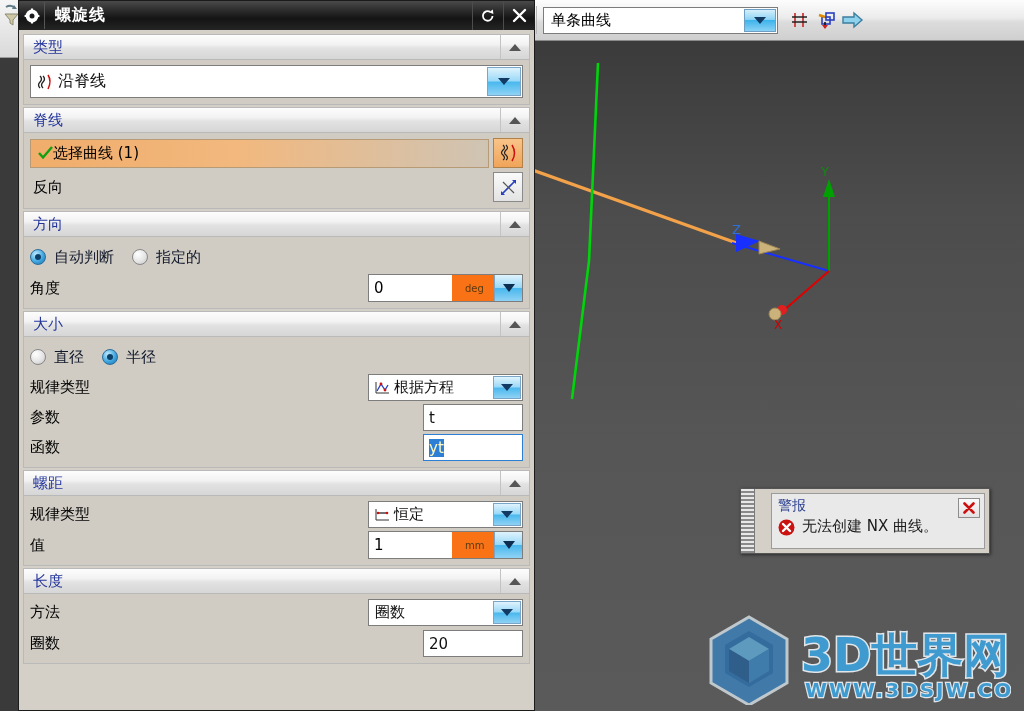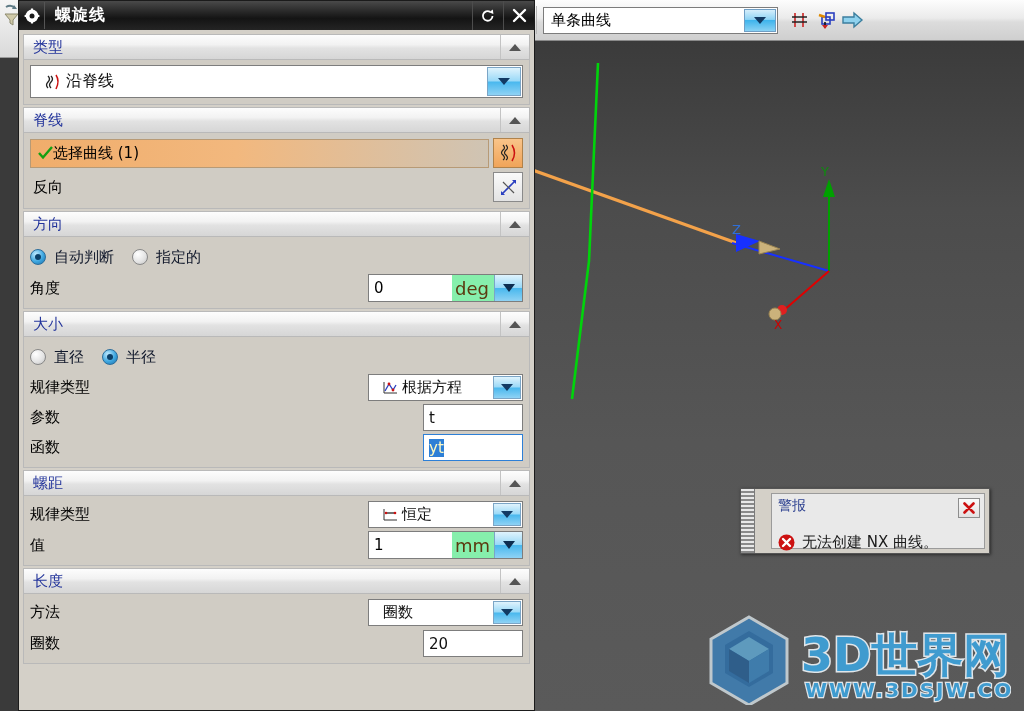--- a/index.html
+++ b/index.html
@@ -79,21 +79,21 @@
     background-image: repeating-linear-gradient(0deg,#8a8a8a 0 2px, #e8e8e8 2px 4px),
                       repeating-linear-gradient(90deg,#8a8a8a 0 2px, #e8e8e8 2px 4px);
     background-size:4px 4px;
     border-right:1px solid #7a7a7a;
   }
   .alert-body {
     flex:1; margin:4px; background:#e9e9e9; border:1px solid #9b9b9b;
     padding:3px 6px; position:relative;
   }
   .alert-title { color:#2b3f8f; font-size:14px; line-height:17px; }
-  .alert-msgrow { display:flex; align-items:center; gap:7px; margin-top:19px; }
+  .alert-msgrow { display:flex; align-items:flex-end; gap:7px; margin-top:3px; }
   .alert-msg { font-size:15px; color:#1a1a1a; }
   .alert-close {
     position:absolute; right:4px; top:4px; width:22px; height:20px;
     background:linear-gradient(#fbfbfb,#e2e2e2); border:1px solid #8d8d8d;
     display:flex; align-items:center; justify-content:center; cursor:pointer;
   }
 
   
   .dialog {
     position:absolute; left:18px; top:0; width:517px; height:711px;
@@ -142,21 +142,21 @@
 
   
   .sec-body {
     background:#d0ccc4; border:1px solid #b9b9b9; border-top:none;
     padding:5px 6px 6px 6px;
   }
 
   
   .combo {
     height:27px; background:#fff; border:1px solid #7d7d7d;
-    display:flex; align-items:center; position:relative; padding-left:14px;
+    display:flex; align-items:center; position:relative; padding-left:6px;
     font-size:15px; color:#111;
   }
   .combo .abox {
     position:absolute; right:1px; top:1px; width:28px; height:23px;
     background:linear-gradient(#dff3fd 0%,#9ad9f7 48%,#49b8ee 52%,#8fd2f4 100%);
     border:1px solid #7ba5c6; display:flex; align-items:center; justify-content:center;
   }
   .combo.big { width:100%; height:33px; font-size:16px; }
   .combo.big .abox { width:34px; height:29px; }
 
@@ -167,22 +167,22 @@
   }
   .sel-text { background:#2d7fd6; color:#fef9c3; }
 
   
   .unitfield {
     height:28px; border:1px solid #7d7d7d; display:flex; align-items:stretch;
     background:#fff; position:relative;
   }
   .unitfield .val { flex:1; display:flex; align-items:center; padding-left:5px; font-size:15px;}
   .unitfield .unit {
-    width:42px; background:#86efac; display:flex; align-items:center;
-    font-size:18px; color:#5b3a10; padding-left:3px; overflow:hidden; white-space:nowrap;
+    width:42px; background:#f97316; display:flex; align-items:center;
+    font-size:10px; color:#5b3a10; padding-left:13px; overflow:hidden; white-space:nowrap;
   }
   .unitfield .spin {
     width:28px; background:linear-gradient(#dff3fd 0%,#9ad9f7 48%,#49b8ee 52%,#8fd2f4 100%);
     border-left:1px solid #7ba5c6; display:flex; align-items:center; justify-content:center;
   }
   .spin-arrow {
     width:0;height:0;border-left:6px solid transparent;border-right:6px solid transparent;
     border-top:8px solid #0d2d50;
   }
 

